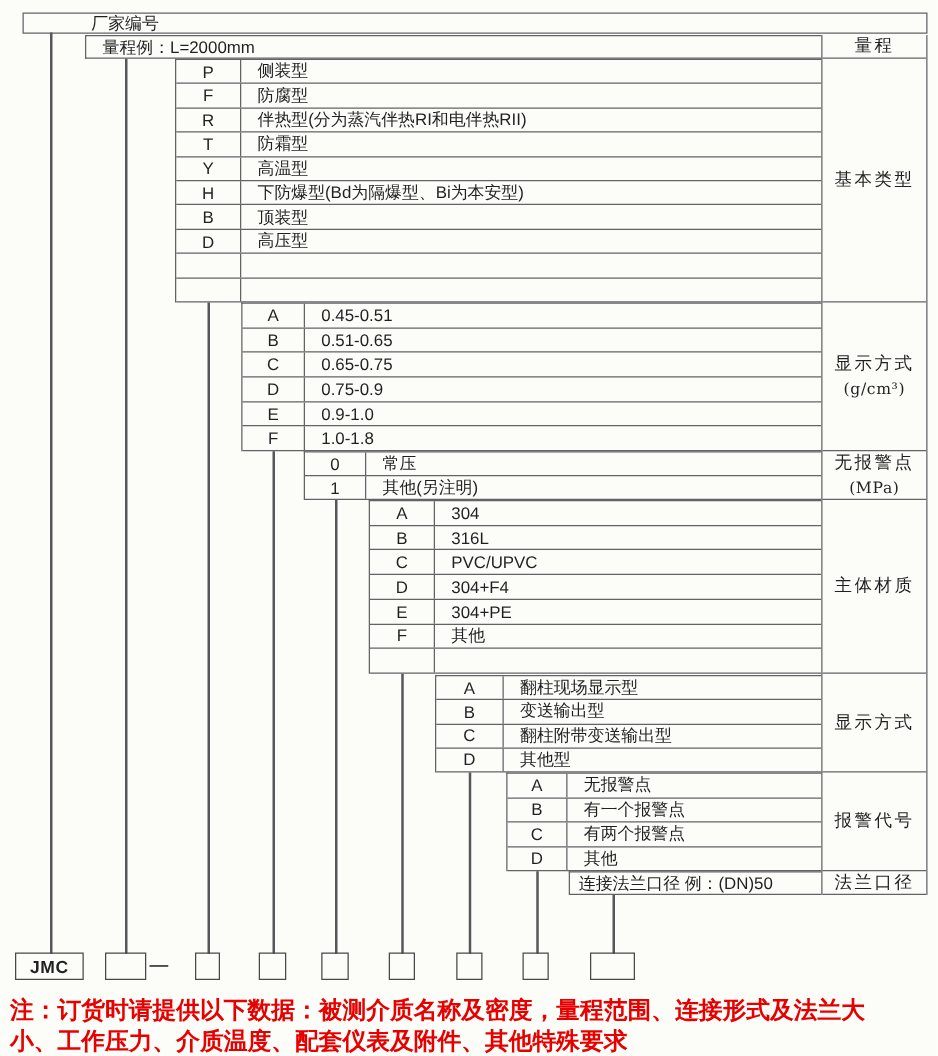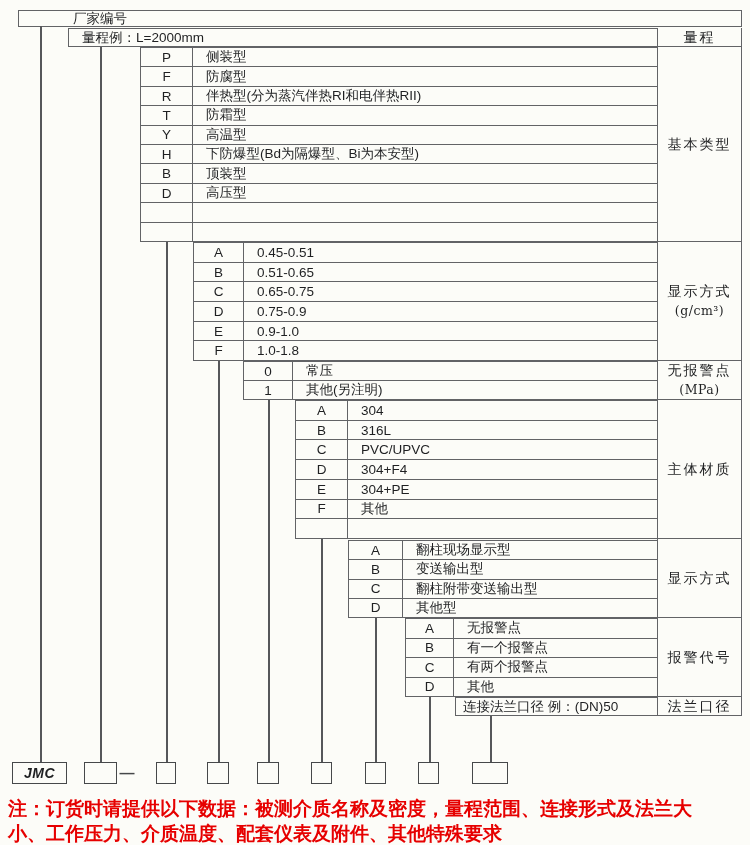--- a/index.html
+++ b/index.html
@@ -70,21 +70,20 @@
   
   .conn{
     position:absolute;width:1.5px;background:#56575a;
   }
   
   .code-box{
     position:absolute;box-sizing:border-box;
     top:762px;height:22px;
     border:1.6px solid #46484a;
     background:transparent;
-    font-style:italic;
   }
   #jmc-box{
     display:flex;align-items:center;justify-content:center;
     font-weight:bold;font-size:14px;letter-spacing:0.5px;
   }
   #dash-sep{
     position:absolute;left:116px;top:761px;width:22px;height:22px;
     display:flex;align-items:center;justify-content:center;
     font-weight:bold;font-size:15px;color:#46484a;
   }

